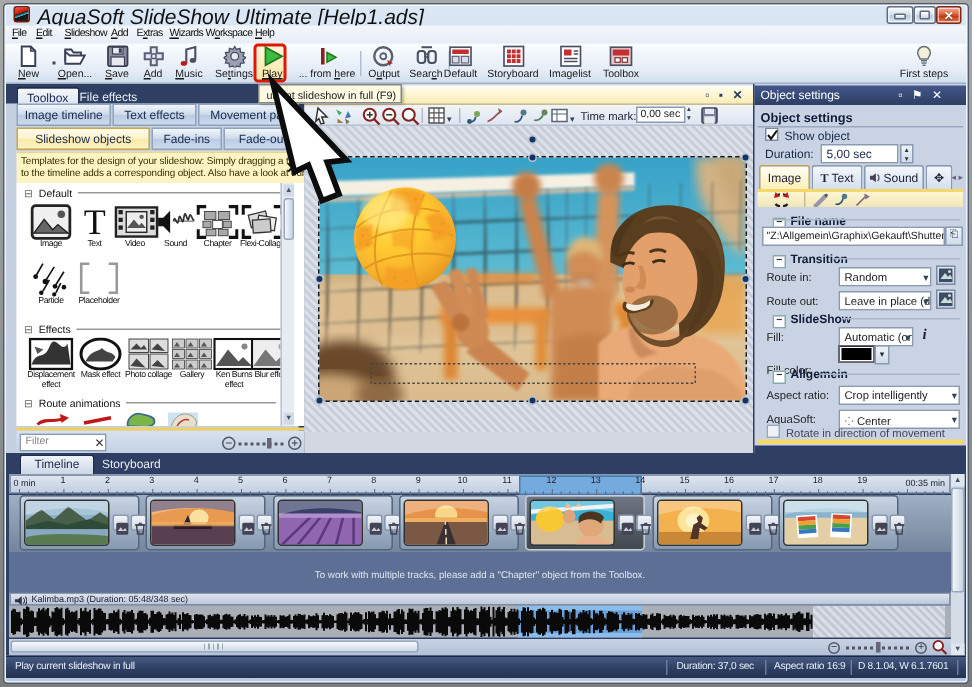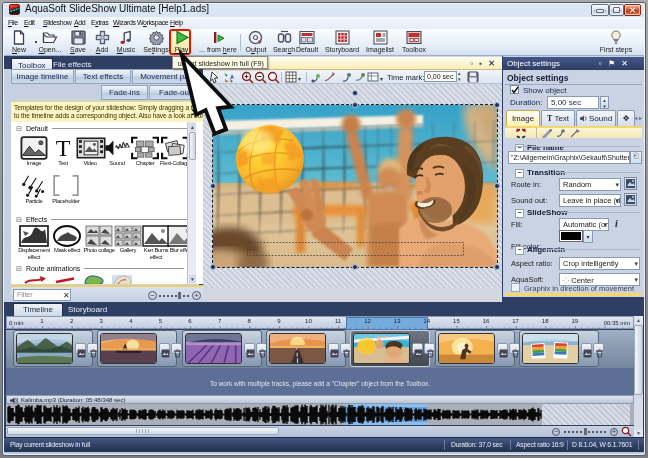--- a/index.html
+++ b/index.html
@@ -8,21 +8,21 @@
 .abs { position:absolute; }
 #outer { position:absolute; inset:0; background:linear-gradient(180deg,#a8a8a8,#7c7c7c); }
 #winborder { position:absolute; left:2px; top:2px; width:644px; height:454px;
   border:1px solid #4e5d70; border-radius:3px;
   background:linear-gradient(180deg,#dbe7f5 0%,#c2d3e8 30%,#b7c9e0 100%); }
 #winborder:after { content:""; position:absolute; inset:0; border:1px solid rgba(255,255,255,0.7); border-radius:2px; }
 
 #appicon { left:9px; top:4px; width:11px; height:11px; border-radius:2px;
   background:linear-gradient(160deg,#ff5a4a 0%,#c41808 40%,#1a1a1a 42%,#30c8d8 58%,#101010 60%,#282828 100%);
   border:1px solid #7a1a0a; }
-#apptitle { left:25px; top:3px; font-size:10px; color:#101010; }
+#apptitle { left:25px; top:3px; font-size:14px; color:#101010;font-style:italic; }
 .winbtn { top:4px; height:12px; border:1px solid #616d7e; border-radius:2px;
   background:linear-gradient(180deg,#fdfeff,#d7e2ee 45%,#b9cade 55%,#dce8f4); box-shadow:inset 0 0 0 1px rgba(255,255,255,.6);}
 #btnmin { left:591px; width:18px; }
 #btnmax { left:609px; width:15px; }
 #btnclose { left:624px; width:17px;
   background:linear-gradient(180deg,#f4b09a,#e06a45 40%,#c33b15 60%,#e08257); border-color:#7e2a12;}
 #btnmin i { position:absolute; left:4px; right:4px; bottom:2px; height:4px; background:linear-gradient(180deg,#fff,#cfd9e4); border:1px solid #5f6f80; border-radius:1px;}
 #btnmax i { position:absolute; left:3px; right:3px; top:2px; bottom:2px; background:linear-gradient(180deg,#fff,#cfd9e4); border:1px solid #5f6f80; border-radius:1px;}
 #btnclose span { position:absolute; left:0; right:0; top:1px; text-align:center; font-size:8px; line-height:9px; color:#fff; font-weight:bold; text-shadow:0 1px 1px #701d08;}
 
@@ -273,20 +273,21 @@
 
 <div class="abs" id="lpanel">
   <div style="position:absolute;left:0;top:0;right:0;height:13px;background:#2e3f63;"></div>
   <div style="position:absolute;left:0;top:13px;right:0;bottom:0;background:#c5d1e2;"></div>
   <div style="position:absolute;right:0;top:13px;width:4px;bottom:0;background:#2e3f63;"></div>
   <div class="dtab act" style="left:7px;">Toolbox</div>
   <div class="dtab" style="left:43px;">File effects</div>
   <div class="gtab" style="left:7px; top:13px; width:63px;">Image timeline</div>
   <div class="gtab" style="left:71px; top:13px; width:56px;">Text effects</div>
   <div class="gtab" style="left:128px;top:13px; width:67px;">Movement pat</div>
+  <div class="gtab act" style="left:7px; top:29px; width:89px;">Slideshow objects</div>
   <div class="gtab" style="left:97px; top:29px; width:47px;">Fade-ins</div>
   <div class="gtab" style="left:145px;top:29px; width:50px;">Fade-ou</div>
   <div id="linfo">
       <span style="white-space:nowrap;display:block;">Templates for the design of your slideshow: Simply dragging a template</span>
       <span style="white-space:nowrap;display:block;">to the timeline adds a corresponding object. Also have a look at our <span style="color:#2244cc;text-decoration:underline;">_</span></span>
       <b class="x">✕</b>
     </div>
   <div id="lcontent" style="font-size:6.6px;">
     <div class="lhdr" style="left:5px;top:3px;">Default<i style="width:135px;"></i></div>
 
@@ -784,21 +785,21 @@
 
   <div class="rsechdr" style="top:112px;">Transition</div>
     <div style="position:absolute;left:52px;top:116px;width:85px;border-top:1px solid #aab6ca;"></div>
   <div class="rlbl" style="top:124px;">Route in:</div>
   <div class="rdrop" style="left:56px;top:122px;width:62px;">Random</div>
   <div style="position:absolute;left:121px;top:121px;width:13px;height:13px;background:linear-gradient(180deg,#e8edf4,#c2cfde);border:1px solid #7a8aa0;"><svg width="11" height="11" viewBox="0 0 11 11">
         <rect x="1" y="1" width="9" height="9" fill="#3c4c66"></rect>
         <path d="M2 8l3-4 2 2.5L8.5 5l1.5 3z" fill="#cdd"></path>
         <circle cx="8" cy="3" r="1" fill="#cdd"></circle>
       </svg></div>
-  <div class="rlbl" style="top:140px;">Sound out:</div>
+  <div class="rlbl" style="top:140px;">Route out:</div>
   <div class="rdrop" style="left:56px;top:138px;width:62px;">Leave in place (do r</div>
   <div style="position:absolute;left:121px;top:137px;width:13px;height:13px;background:linear-gradient(180deg,#e8edf4,#c2cfde);border:1px solid #7a8aa0;"><svg width="11" height="11" viewBox="0 0 11 11">
         <rect x="1" y="1" width="9" height="9" fill="#3c4c66"></rect>
         <path d="M2 8l3-4 2 2.5L8.5 5l1.5 3z" fill="#cdd"></path>
         <circle cx="8" cy="3" r="1" fill="#cdd"></circle>
       </svg></div>
 
   <div class="rsechdr" style="top:152px;">SlideShow</div>
     <div style="position:absolute;left:58px;top:156px;width:79px;border-top:1px solid #aab6ca;"></div>
   <div class="rlbl" style="top:164px;">Fill:</div>
@@ -808,21 +809,21 @@
   <div style="position:absolute;left:56px;top:174px;width:24px;height:12px;background:#000;border:1px solid #667;box-shadow:inset 0 0 0 1px #fff;"></div>
   <div style="position:absolute;left:80px;top:174px;width:10px;height:13px;background:linear-gradient(180deg,#f0f4f9,#d0dcea);border:1px solid #8a9ab2;font-size:6px;text-align:center;line-height:12px;color:#234;">▾</div>
 
   <div class="rsechdr" style="top:189px;">Allgemein</div>
     <div style="position:absolute;left:44px;top:193px;width:93px;border-top:1px solid #aab6ca;"></div>
   <div class="rlbl" style="top:203px;">Aspect ratio:</div>
   <div class="rdrop" style="left:56px;top:201px;width:81px;">Crop intelligently</div>
   <div class="rlbl" style="top:219px;">AquaSoft:</div>
   <div class="rdrop" style="left:56px;top:217px;width:81px;"><span style="color:#667;">⁘</span> Center</div>
   <div style="position:absolute;left:8px;top:227px;width:9px;height:9px;background:#eef2f7;border:1px solid #99a8be;"></div>
-  <div style="position:absolute;left:21px;top:228px;font-size:7.5px;color:#445;">Graphix in direction of movement</div>
+  <div style="position:absolute;left:21px;top:228px;font-size:7.5px;color:#445;">Rotate in direction of movement</div>
   <div style="position:absolute;left:2px;bottom:6px;width:137px;height:3px;background:#f5d86a;"></div>
     <div style="position:absolute;left:0;bottom:0;width:141px;height:5px;background:#2e3f63;"></div>
 </div>
 
 <div class="abs" id="tl">
   <div style="position:absolute;left:9px;top:1px;width:50px;height:13px;background:linear-gradient(180deg,#f0f4f9,#ccd7e6);border:1px solid #1e2c4a;border-bottom:none;border-radius:2px 2px 0 0;font-size:8px;color:#16294a;text-align:center;padding-top:1px;">Timeline</div>
   <div style="position:absolute;left:64px;top:3px;font-size:8px;color:#e8edf5;">Storyboard</div>
 
   <div id="ruler">
     <div style="position:absolute;left:339px;top:0;width:82px;height:13px;background:#74aadc;border:1px solid #4a7ab0;"></div>

